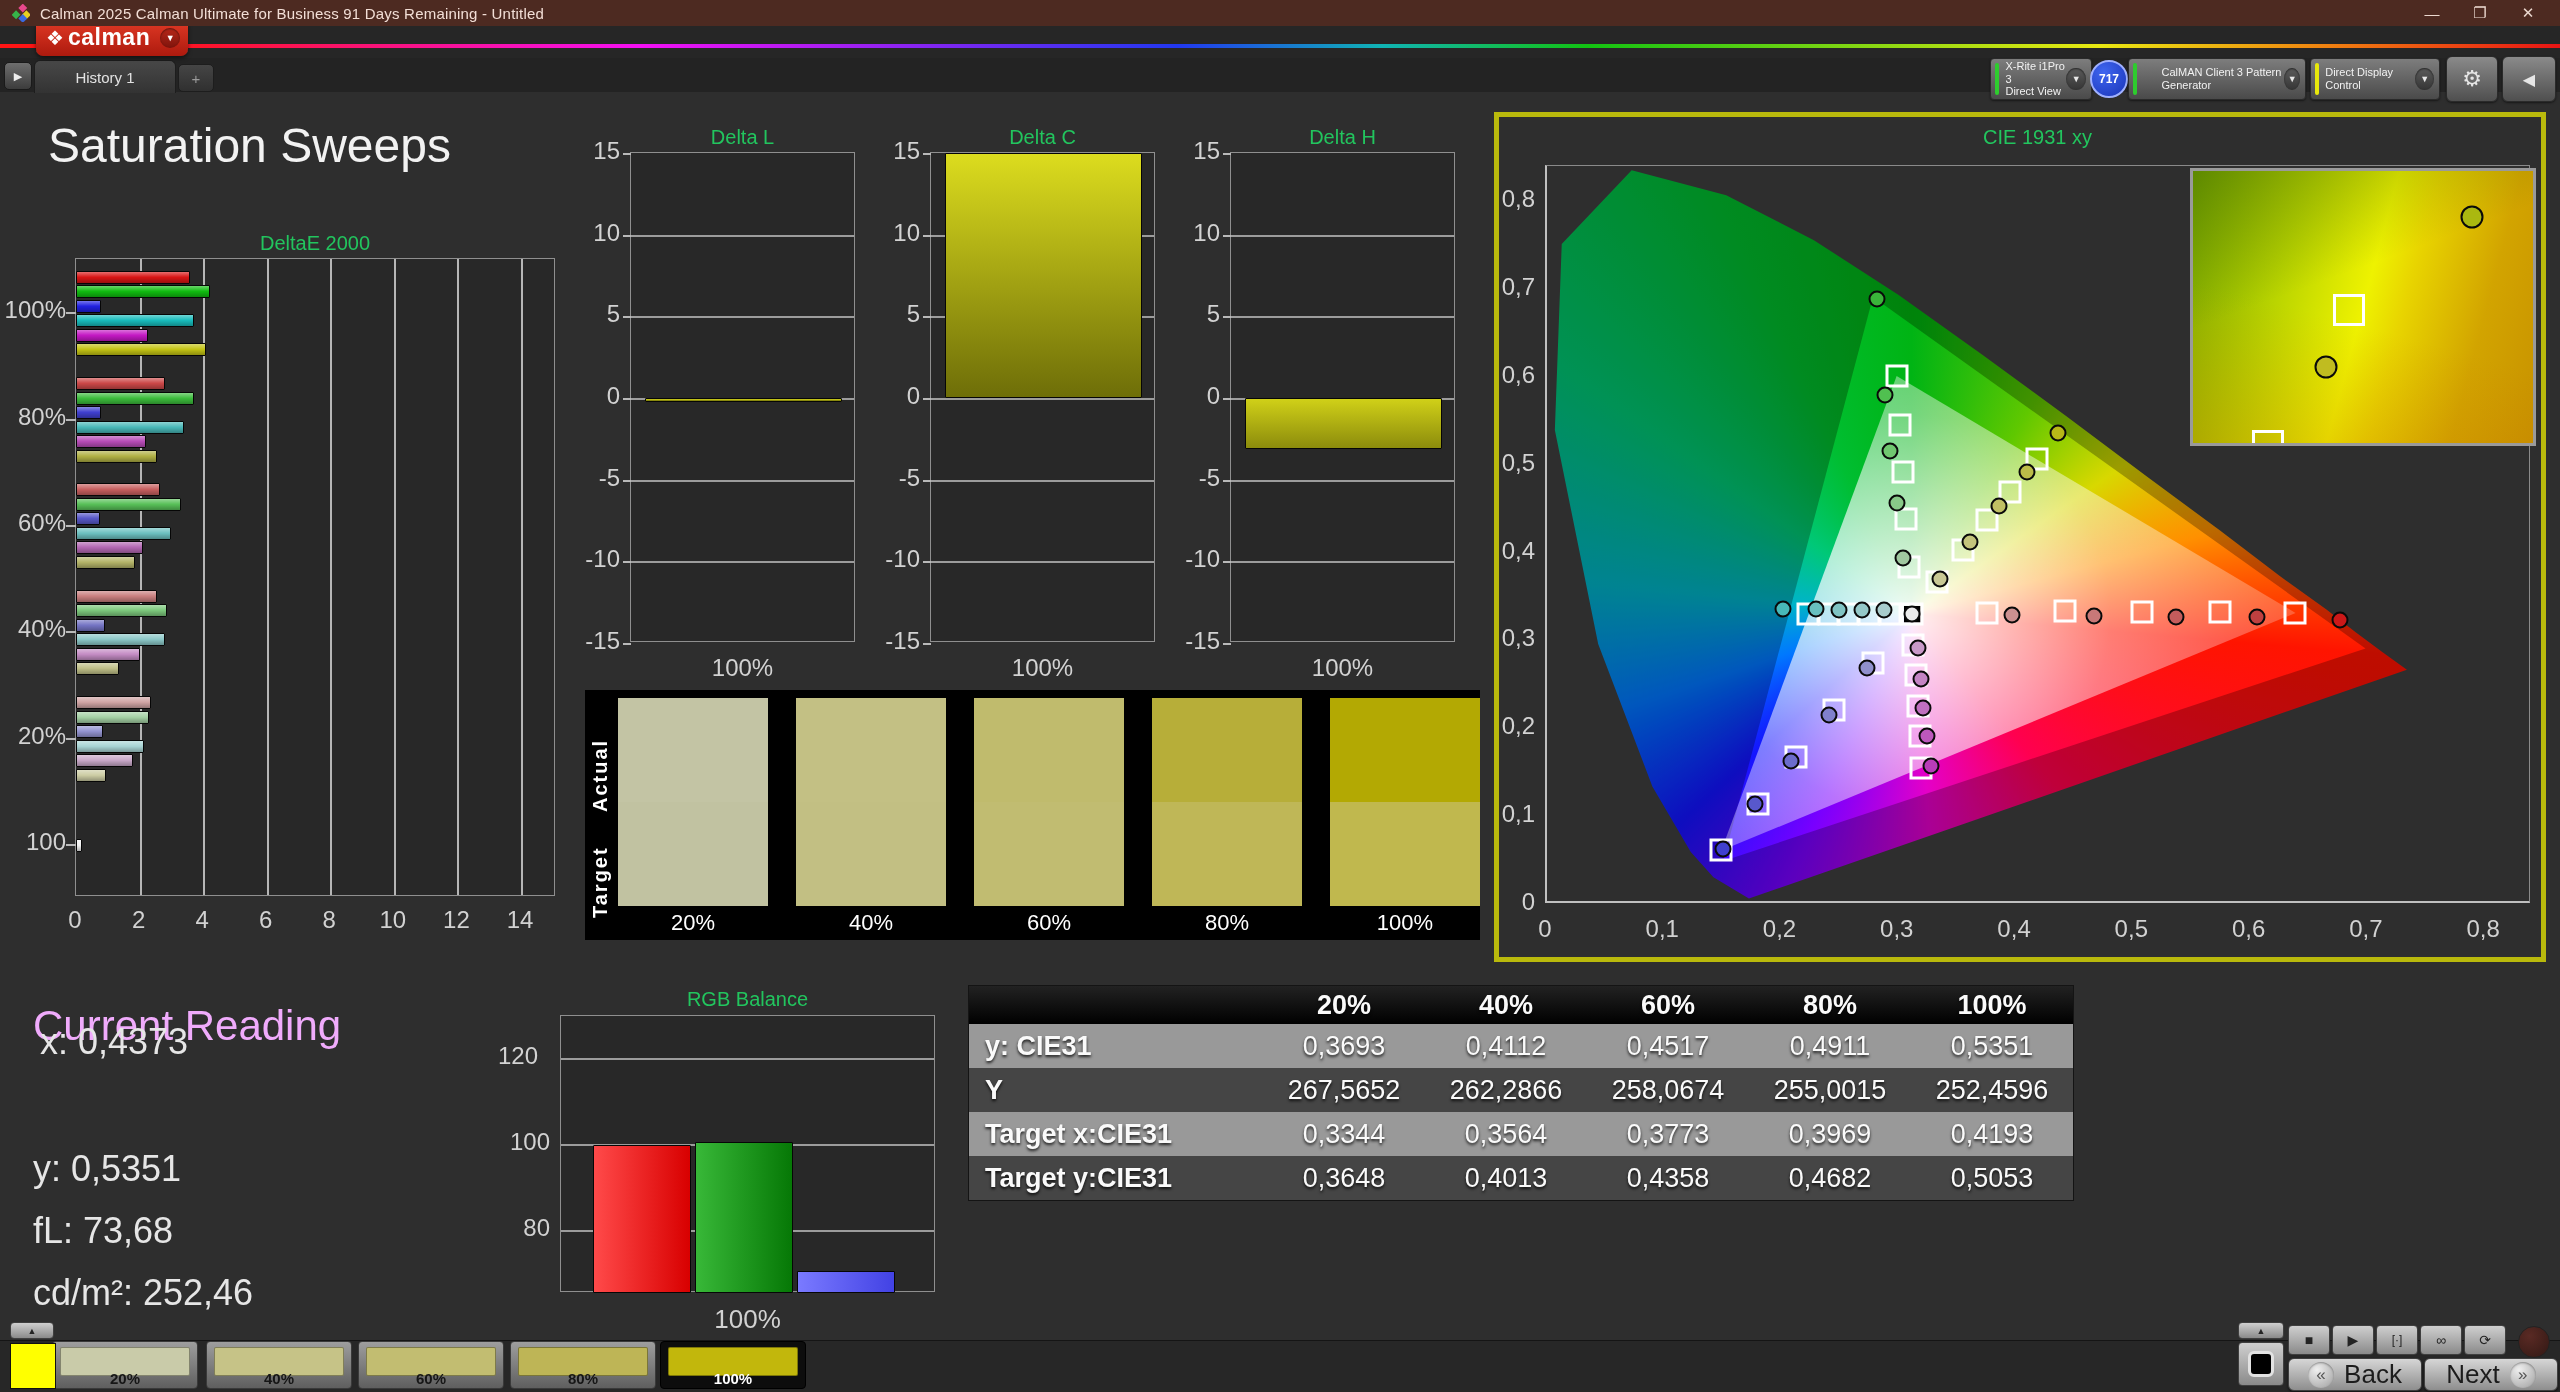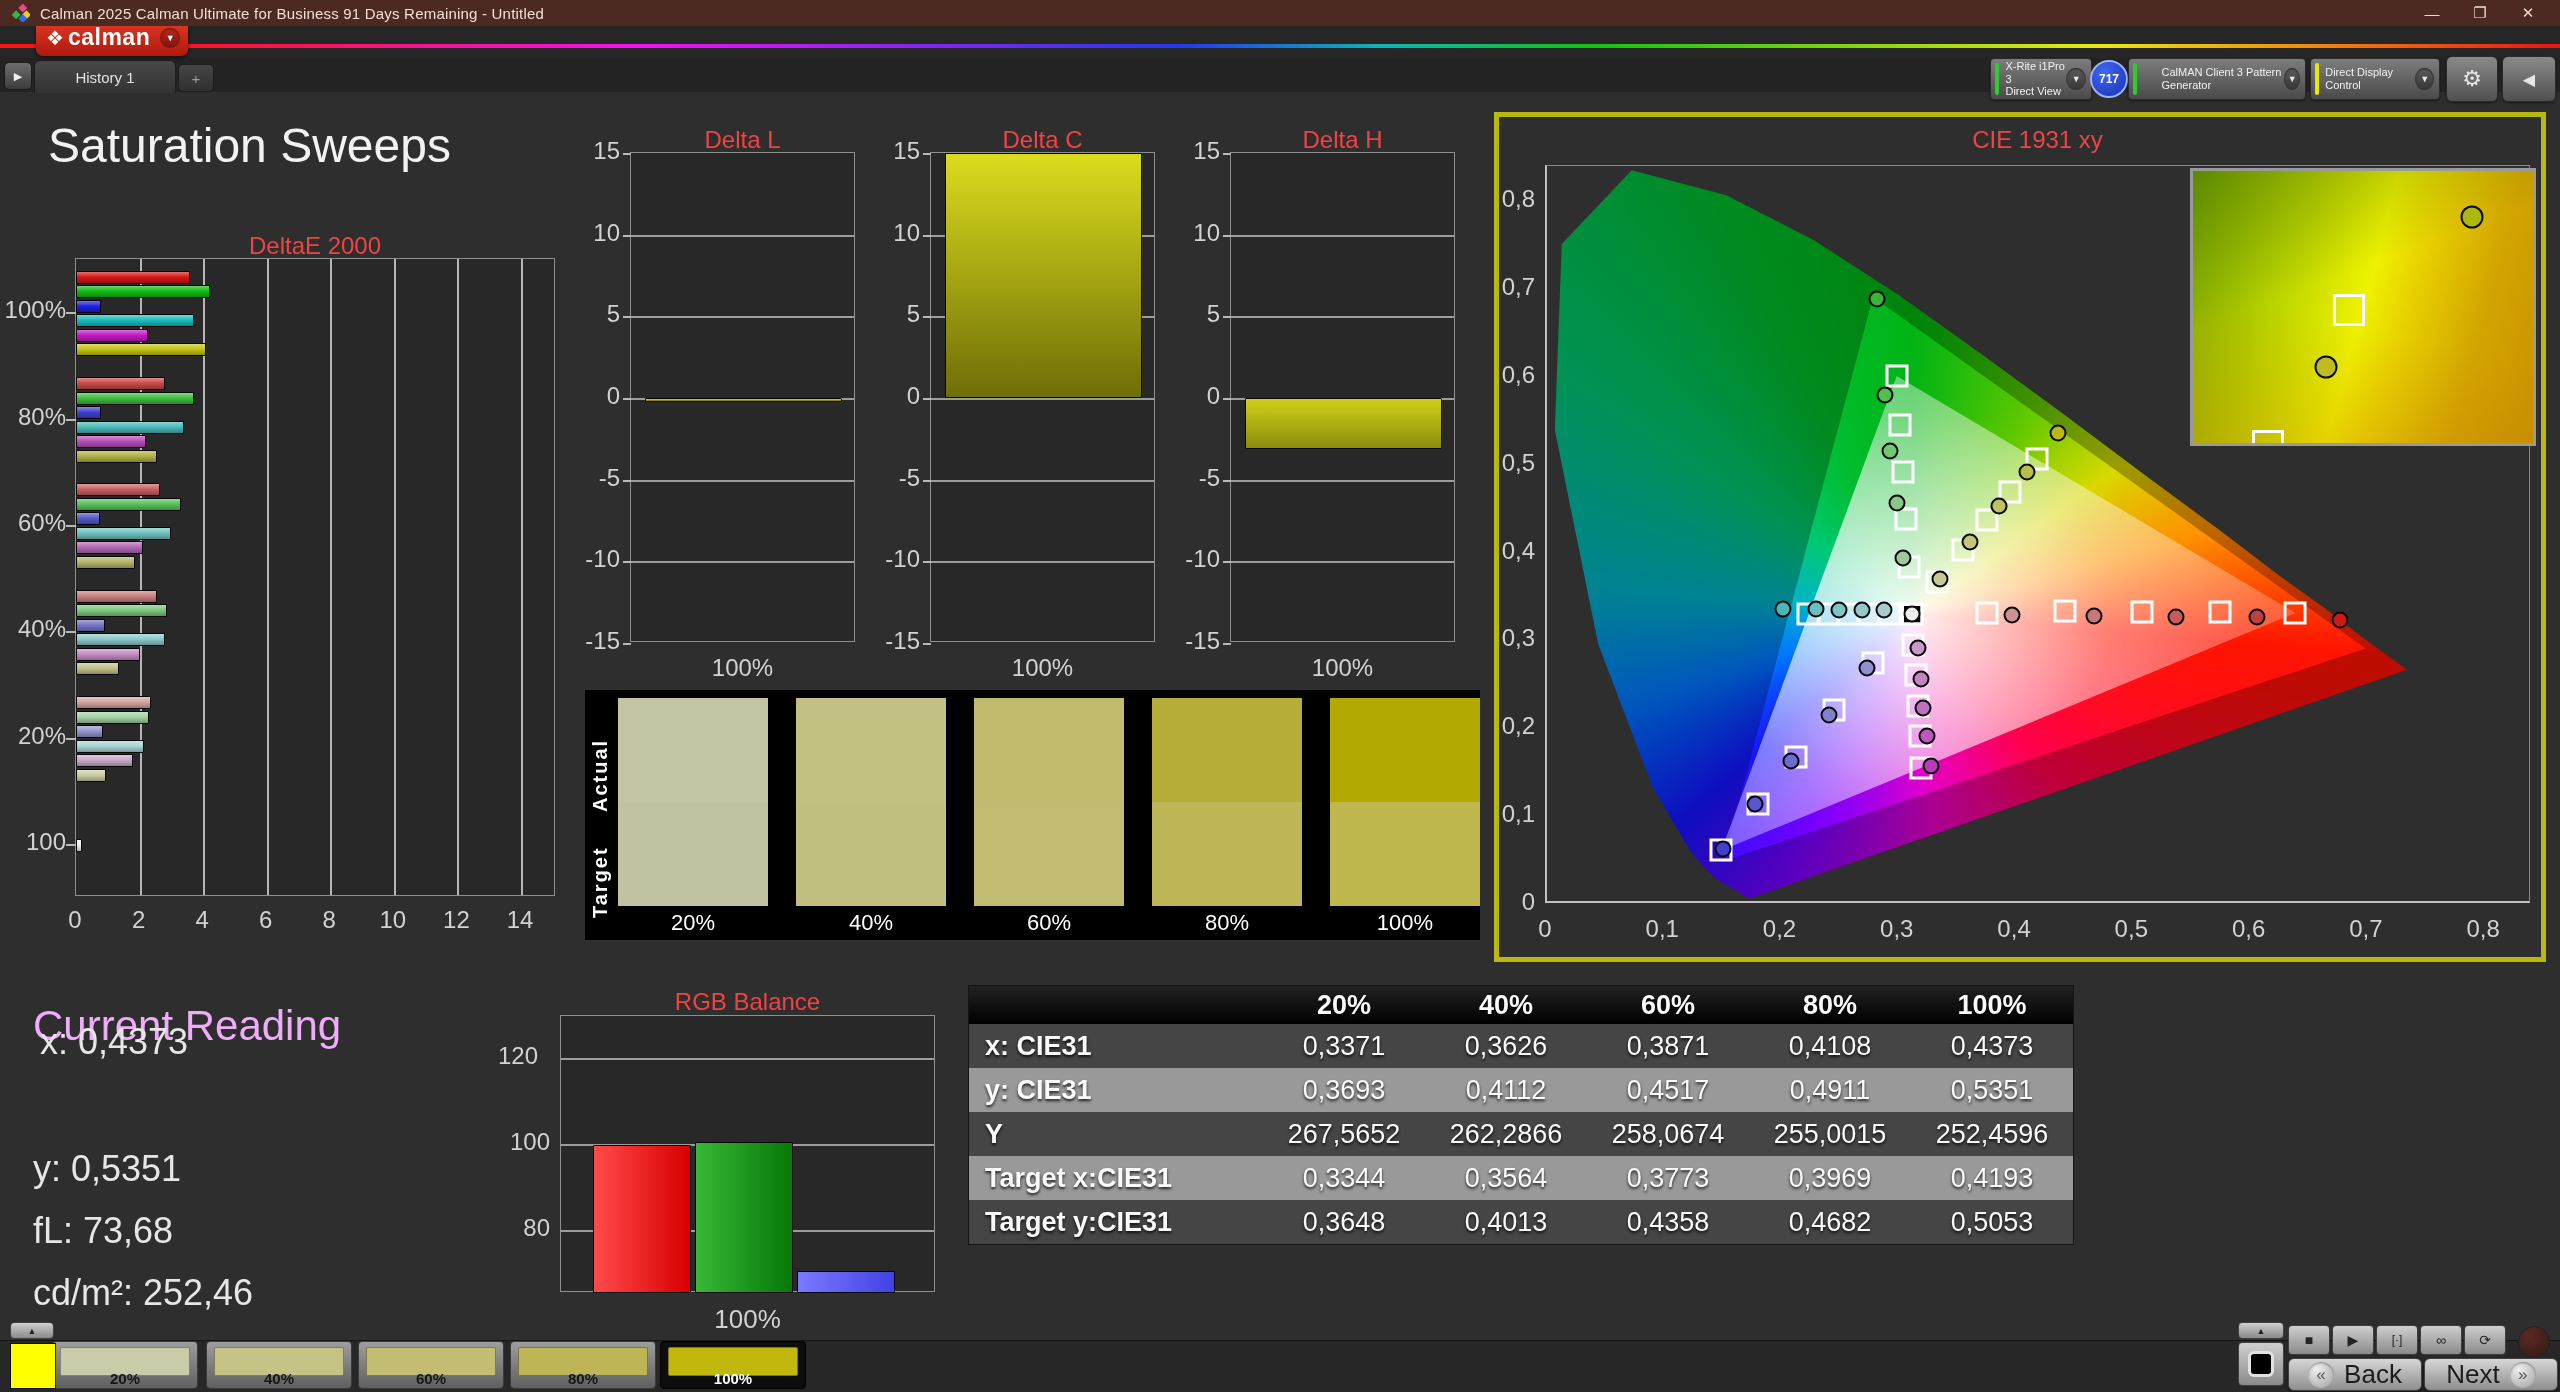--- a/index.html
+++ b/index.html
@@ -50,21 +50,21 @@
     display:flex;align-items:center;justify-content:center;box-shadow:inset 0 1px 2px rgba(0,0,0,.6);}
   .badge{position:absolute;top:60px;width:34px;height:34px;border-radius:50%;z-index:6;
     background:radial-gradient(circle at 35% 30%,#3f66f0,#1a34b8);border:2px solid #9fb0ff;
     color:#fff;font-size:12px;font-weight:bold;display:flex;align-items:center;justify-content:center;}
   .sq-btn{position:absolute;top:56px;height:44px;border-radius:6px;z-index:6;
     background:linear-gradient(#8a8a8a,#4f4f4f);border:1px solid #2a2a2a;color:#e6e6e6;
     display:flex;align-items:center;justify-content:center;box-shadow:0 1px 2px rgba(0,0,0,.5);}
 
   
   .page-title{position:absolute;left:48px;top:118px;font-size:48px;color:#f2f2f2;z-index:2;}
-  .chart-title{position:absolute;color:#ef4444;font-size:24px;text-align:center;transform:translateX(-50%);z-index:2;}
+  .chart-title{position:absolute;color:#22c55e;font-size:20px;text-align:center;transform:translateX(-50%);z-index:2;}
   .tick{position:absolute;color:#d2d2d2;font-size:24px;z-index:3;}
   .plotbox{position:absolute;border:1px solid #8f8f8f;box-sizing:border-box;z-index:2;background:rgba(0,0,0,.12);}
   .gridv{position:absolute;top:0;bottom:0;width:2px;background:#cfcfcf;opacity:.85;}
   .gridh{position:absolute;left:0;right:0;height:2px;background:#b9b9b9;opacity:.8;}
   .bar-h{position:absolute;border:1px solid #060606;box-sizing:border-box;border-radius:1px;}
   .shine{background-image:linear-gradient(180deg,rgba(255,255,255,.38),rgba(255,255,255,0) 48%,rgba(0,0,0,.28));}
   .shine-v{background-image:linear-gradient(90deg,rgba(255,255,255,.30),rgba(255,255,255,0) 50%,rgba(0,0,0,.25));}
 
   
   .swpanel{position:absolute;left:585px;top:690px;width:895px;height:250px;background:#000;z-index:2;}
@@ -472,28 +472,20 @@
 
 <div class="dtable" id="dtable">
     <div class="trow thead">
       <div class="tcell tlabel" style="width: 294px; font-weight: bold;"></div>
       <div class="tcell" style="width: 162px; font-weight: bold;">20%</div>
       <div class="tcell" style="width: 162px; font-weight: bold;">40%</div>
       <div class="tcell" style="width: 162px; font-weight: bold;">60%</div>
       <div class="tcell" style="width: 162px; font-weight: bold;">80%</div>
       <div class="tcell" style="width: 162px; font-weight: bold;">100%</div>
     </div>
-    <div class="trow" style="background: rgb(69, 69, 69);">
-      <div class="tcell tlabel" style="width: 294px;">x: CIE31</div>
-      <div class="tcell" style="width: 162px;">0,3371</div>
-      <div class="tcell" style="width: 162px;">0,3626</div>
-      <div class="tcell" style="width: 162px;">0,3871</div>
-      <div class="tcell" style="width: 162px;">0,4108</div>
-      <div class="tcell" style="width: 162px;">0,4373</div>
-    </div>
     <div class="trow" style="background: rgb(153, 153, 153);">
       <div class="tcell tlabel" style="width: 294px;">y: CIE31</div>
       <div class="tcell" style="width: 162px;">0,3693</div>
       <div class="tcell" style="width: 162px;">0,4112</div>
       <div class="tcell" style="width: 162px;">0,4517</div>
       <div class="tcell" style="width: 162px;">0,4911</div>
       <div class="tcell" style="width: 162px;">0,5351</div>
     </div>
     <div class="trow" style="background: rgb(69, 69, 69);">
       <div class="tcell tlabel" style="width: 294px;">Y</div>

